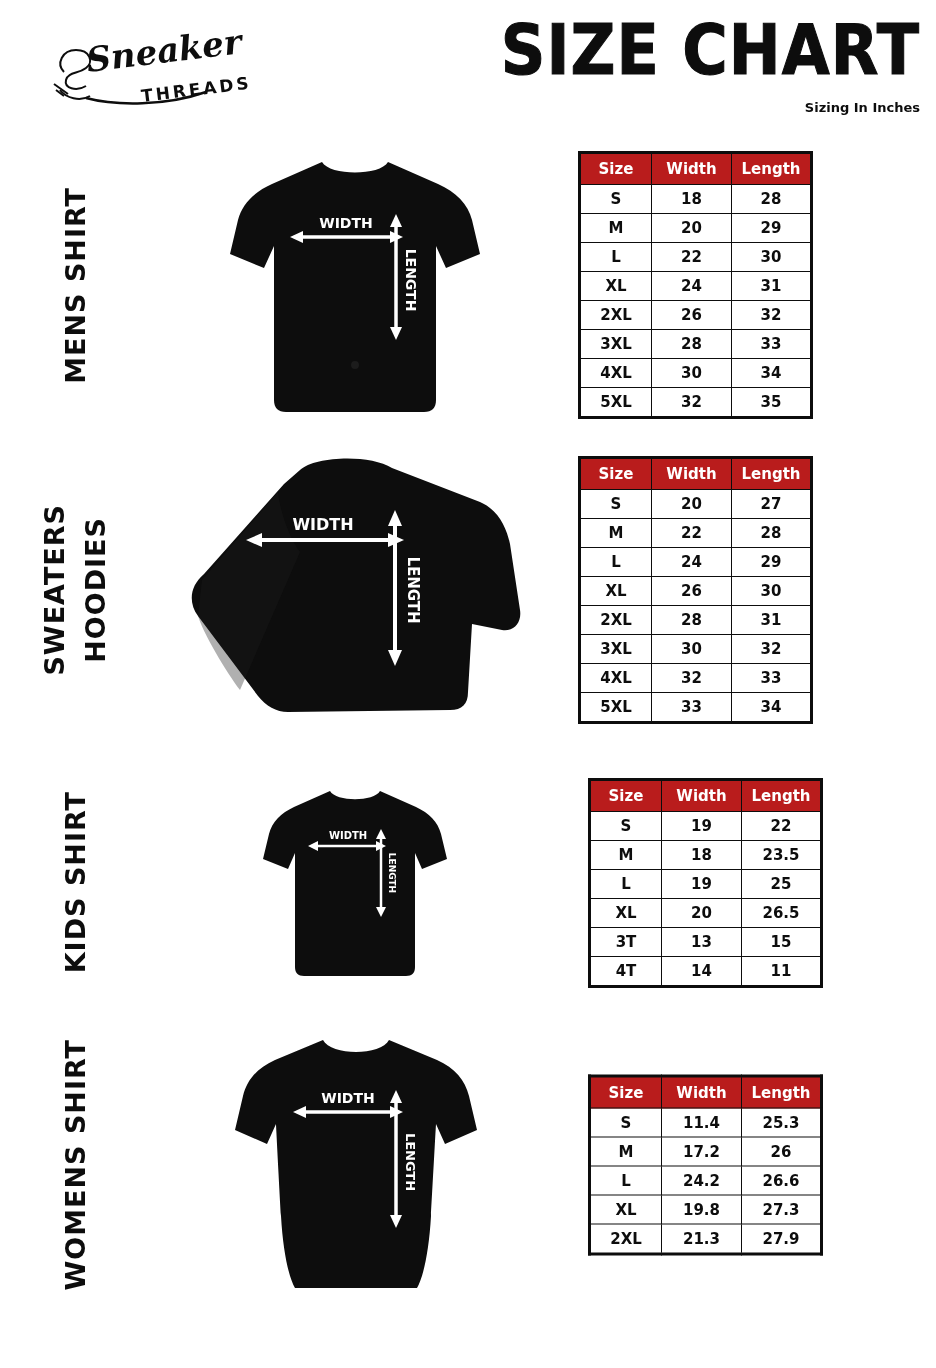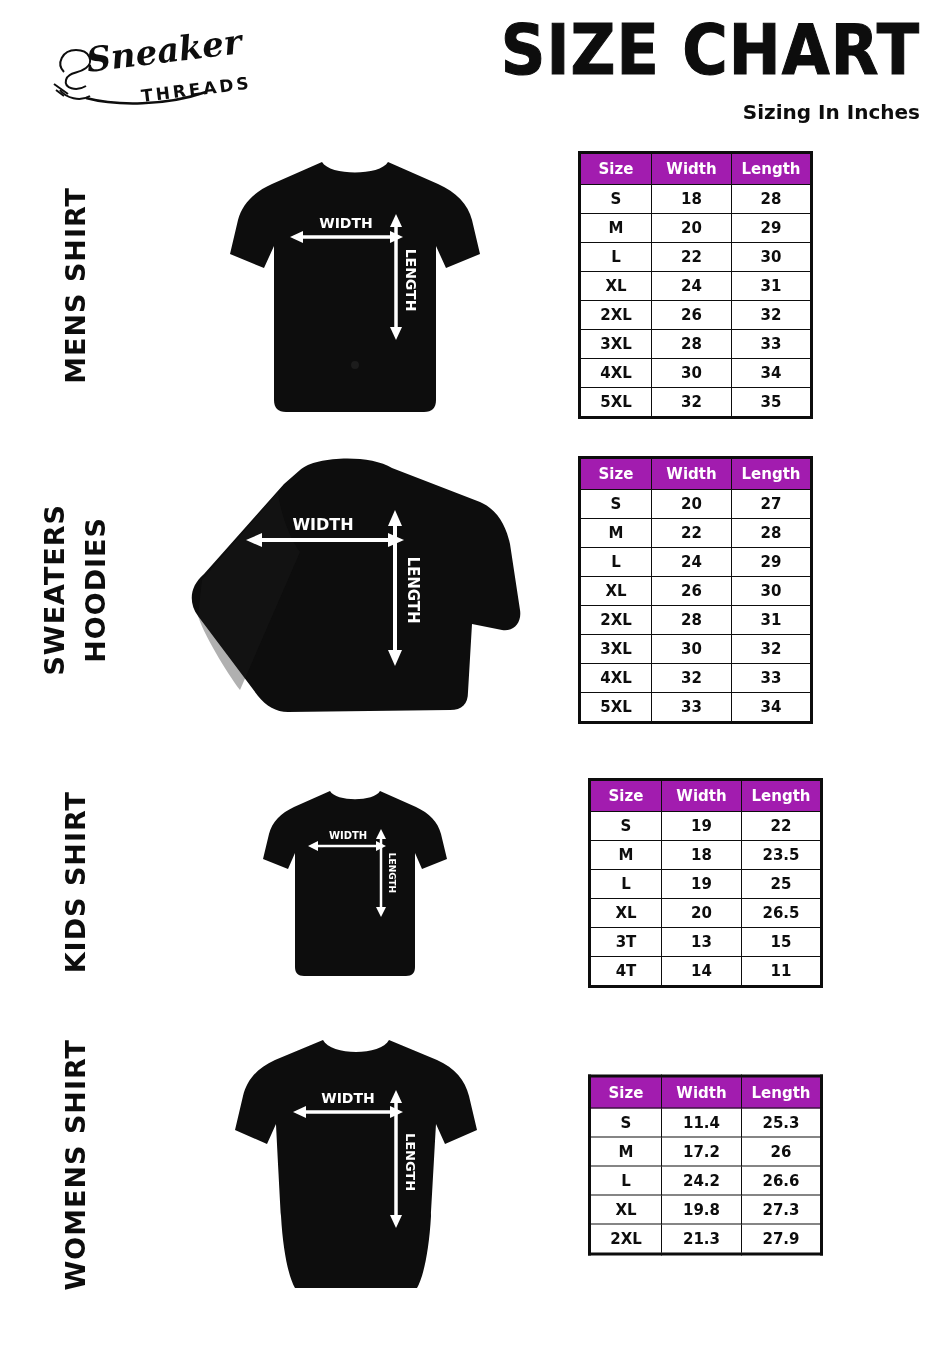--- a/index.html
+++ b/index.html
@@ -48,21 +48,21 @@
     line-height: 1;
     color: #0d0d0d;
     -webkit-text-stroke: 1px #0d0d0d;
     transform: scaleY(1.12);
     transform-origin: center top;
   }
   .sizing-sub {
     margin-top: 22px;
     font-family: "DejaVu Sans", sans-serif;
     font-weight: 700;
-    font-size: 20px;
+    font-size: 13px;
     color: #0d0d0d;
   }
 
   
   .section {
     position: absolute;
     left: 0;
     width: 936px;
   }
   .sec-1 { top: 140px; height: 290px; }
@@ -130,21 +130,21 @@
     border: 3px solid #0d0d0d;
     font-family: "DejaVu Sans", sans-serif;
   }
   table.sz th, table.sz td {
     border: 1.5px solid #0d0d0d;
     text-align: center;
     font-weight: 700;
     color: #0d0d0d;
   }
   table.sz thead th {
-    background: #a21caf;
+    background: #b91c1c;
     color: #ffffff;
     font-size: 15px;
     padding: 6px 0;
   }
   table.sz tbody td {
     font-size: 15px;
     padding: 5px 0;
   }
   .col-size { width: 72px; }
   .col-w { width: 80px; }

